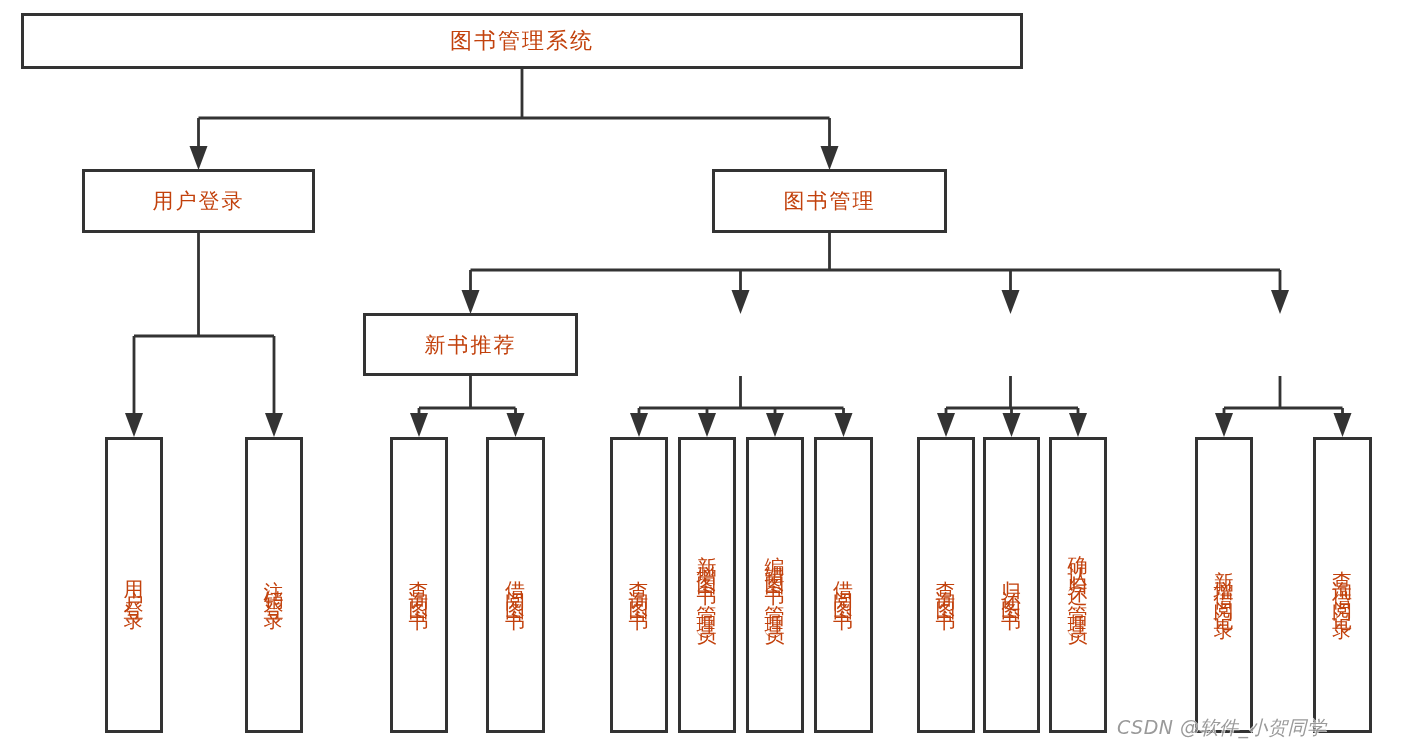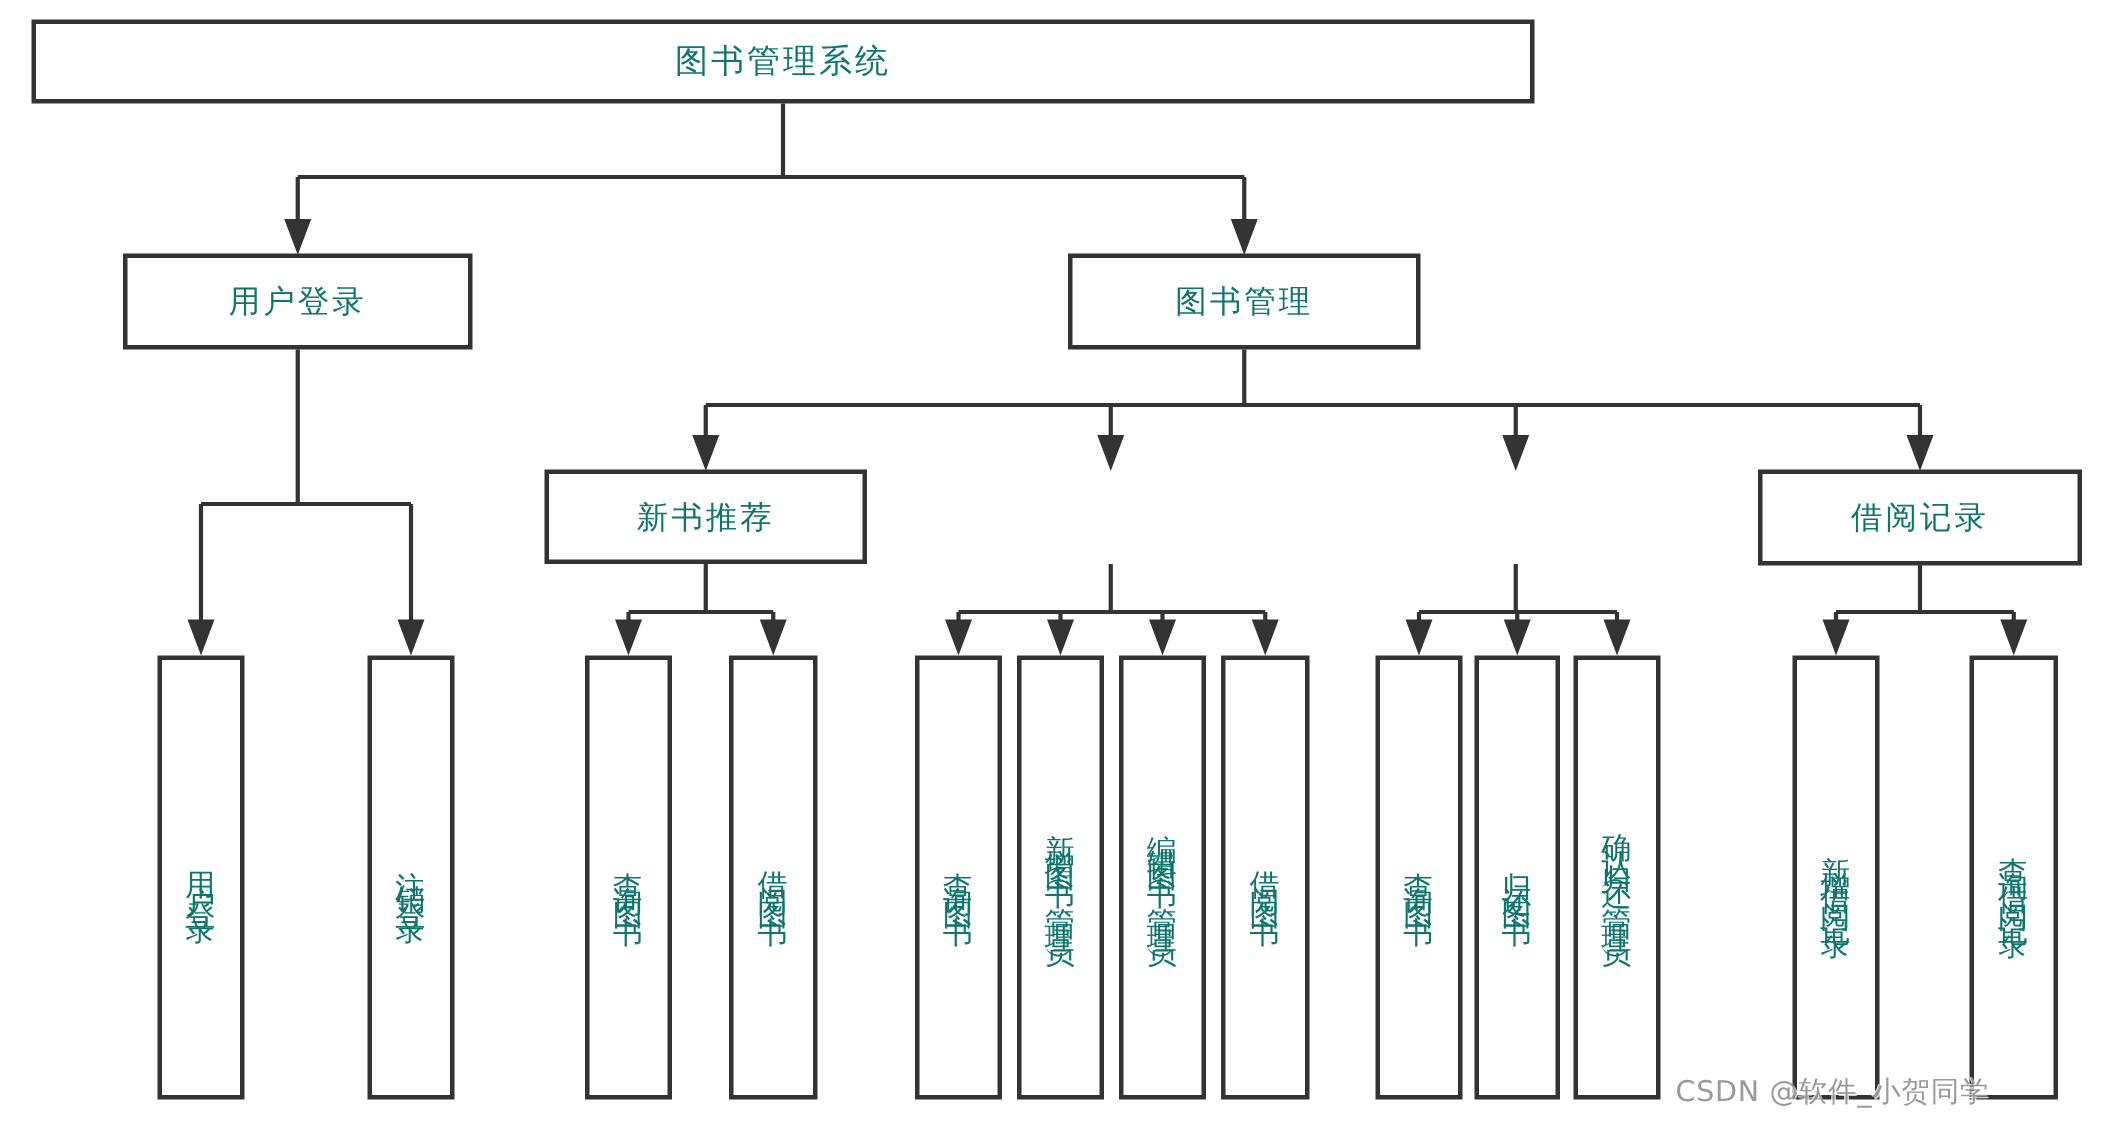--- a/index.html
+++ b/index.html
@@ -11,21 +11,21 @@
     overflow:hidden;
   }
   .node {
     position:absolute;
     box-sizing:border-box;
     border:3px solid #333333;
     background:#ffffff;
     display:flex;
     align-items:center;
     justify-content:center;
-    color:#0f766e;
+    color:#c2410c;
     font-size:21px;
     letter-spacing:2px;
     white-space:nowrap;
     z-index:2;
   }
   .node.root { font-size:22px; }
   .node.v {
     writing-mode:vertical-rl;
     text-orientation:mixed;
     font-size:20px;
@@ -41,34 +41,34 @@
   }
   .watermark {
     position:absolute;
     left:1117px; top:715px;
     font-size:19px;
     letter-spacing:0.5px;
     color:#9a9a9a;
     text-shadow:1px 1px 0 rgba(255,255,255,0.75), -1px -1px 0 rgba(255,255,255,0.75);
     z-index:6;
     white-space:nowrap;
+    font-style:italic;
   }
 </style>
 </head>
 <body>
 
 <div class="canvas">
 
   <div class="node root" style="left:21px;top:13px;width:1002px;height:56px">图书管理系统</div>
 
   <div class="node" style="left:82px;top:169px;width:233px;height:64px">用户登录</div>
   <div class="node" style="left:363px;top:313px;width:215px;height:63px">新书推荐</div>
 
   <div class="node" style="left:712px;top:169px;width:235px;height:64px">图书管理</div>
-  <div class="node" style="left:1172px;top:313px;width:216px;height:64px">借阅记录</div>
 
   <div class="node v" style="left:105px;top:437px;width:58px;height:296px">用户登录</div>
   <div class="node v" style="left:245px;top:437px;width:58px;height:296px">注销登录</div>
 
   <div class="node v" style="left:390px;top:437px;width:58px;height:296px">查询图书</div>
   <div class="node v" style="left:486px;top:437px;width:59px;height:296px">借阅图书</div>
 
   <div class="node v" style="left:610px;top:437px;width:58px;height:296px">查询图书</div>
   <div class="node v" style="left:678px;top:437px;width:58px;height:296px">新增图书（管理员）</div>
   <div class="node v" style="left:746px;top:437px;width:58px;height:296px">编辑图书（管理员）</div>

